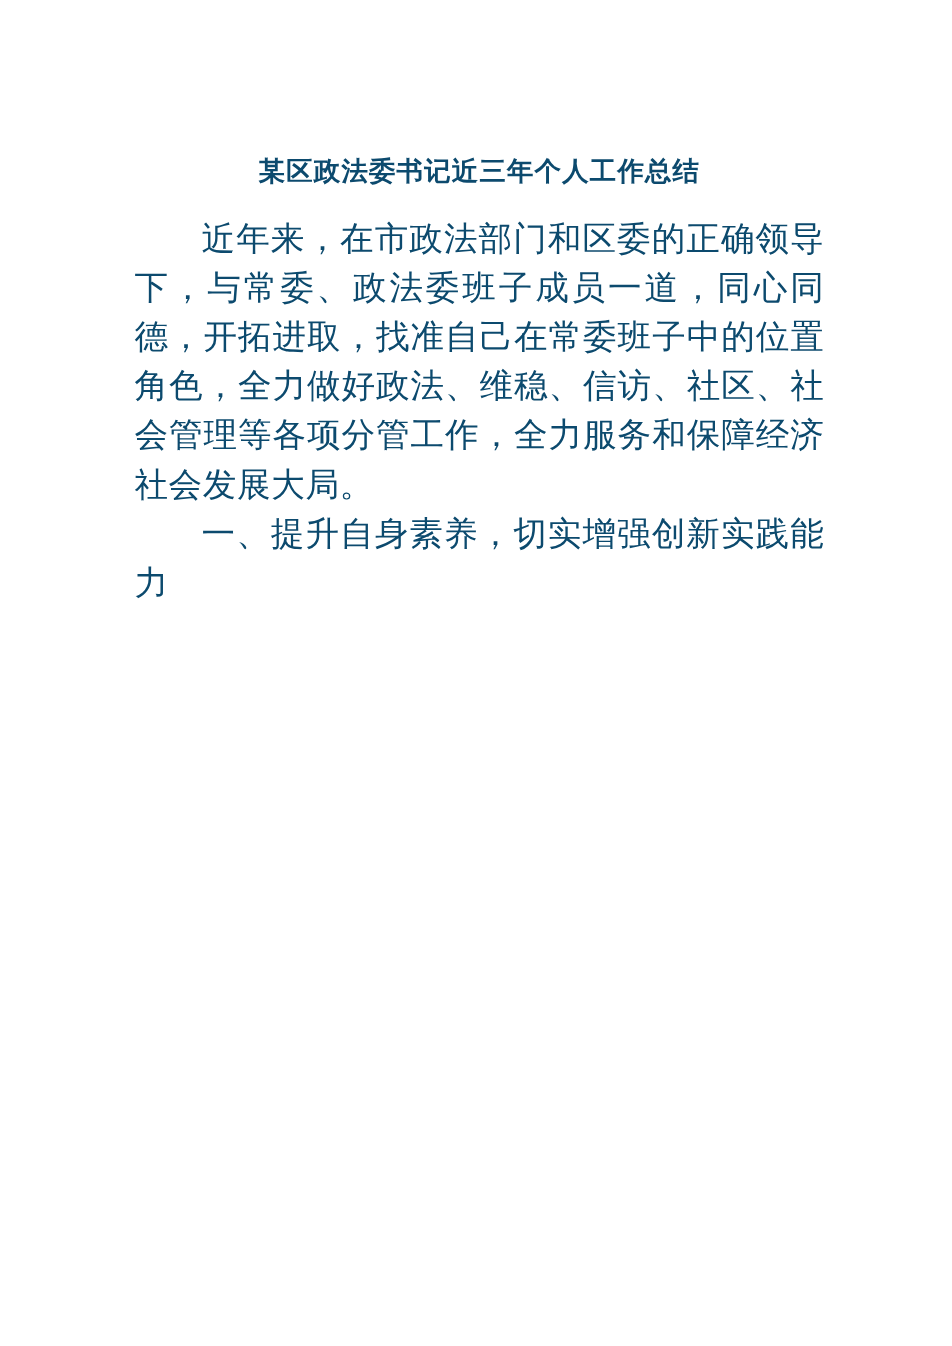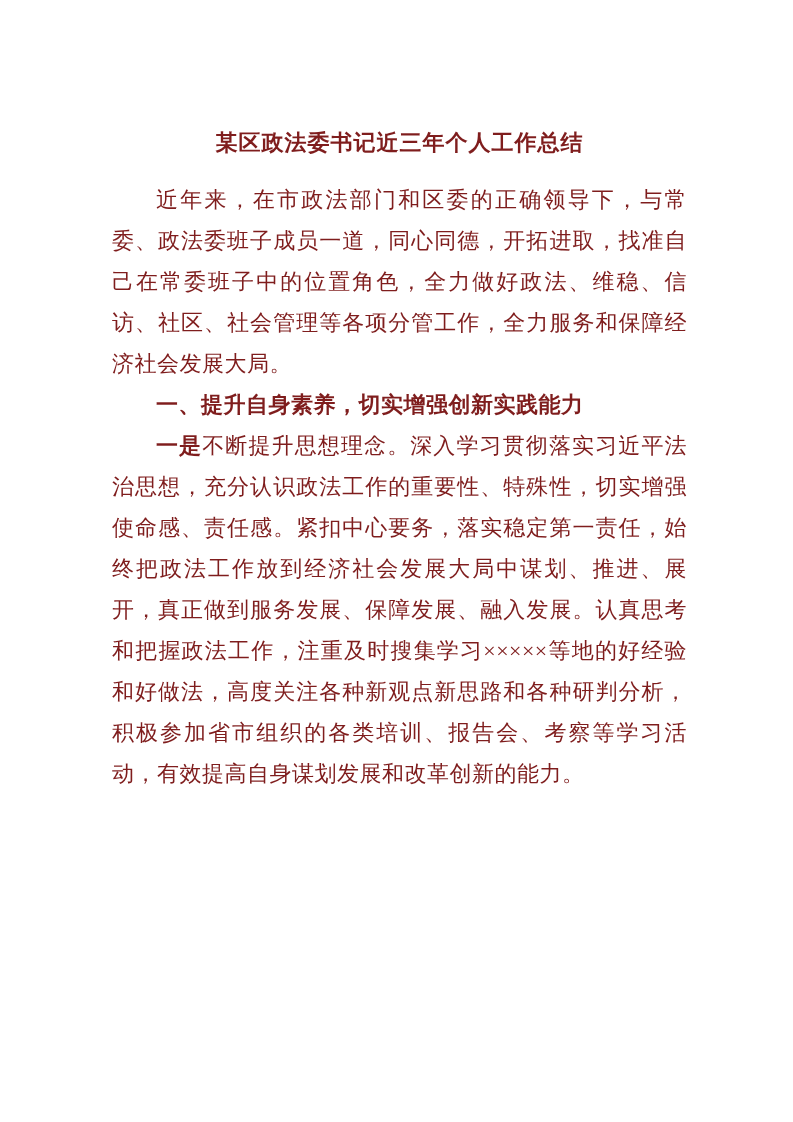--- a/index.html
+++ b/index.html
@@ -10,66 +10,65 @@
     background: #ffffff;
     overflow: hidden;
   }
 
   .page {
     position: relative;
     width: 793px;
     height: 1122px;
     background: #ffffff;
     font-family: "Liberation Serif", "DejaVu Serif", serif;
-    color: #7f1d1d;
+    color: #0c4a6e;
   }
 
   .content {
     position: absolute;
     left: 112px;
     top: 122px;
     width: 575px;
   }
 
   .doc-title {
     font-size: 22px;
     line-height: 41px;
     font-weight: bold;
     text-align: center;
     letter-spacing: 1px;
     margin-bottom: 16px;
   }
 
   .para {
-    font-size: 22px;
+    font-size: 28px;
     line-height: 41px;
     text-align: justify;
     text-align-last: left;
     text-indent: 2em;
     letter-spacing: 0.5px;
     word-break: break-all;
   }
 
   .para .lead {
     font-weight: bold;
   }
 
   .heading {
-    font-weight: bold; 
+    font-weight: normal; 
   }
 </style>
 </head>
 <body>
 
 <div class="page">
   <div class="content">
 
     <h1 class="doc-title">某区政法委书记近三年个人工作总结</h1>
 
     <p class="para"><span class="lead"></span><span>近年来，在市政法部门和区委的正确领导下，与常委、政法委班子成员一道，同心同德，开拓进取，找准自己在常委班子中的位置角色，全力做好政法、维稳、信访、社区、社会管理等各项分管工作，全力服务和保障经济社会发展大局。</span></p>
 
     <p class="para heading"><span>一、提升自身素养，切实增强创新实践能力</span></p>
 
-    <p class="para"><span class="lead">一是</span><span>不断提升思想理念。深入学习贯彻落实习近平法治思想，充分认识政法工作的重要性、特殊性，切实增强使命感、责任感。紧扣中心要务，落实稳定第一责任，始终把政法工作放到经济社会发展大局中谋划、推进、展开，真正做到服务发展、保障发展、融入发展。认真思考和把握政法工作，注重及时搜集学习×××××等地的好经验和好做法，高度关注各种新观点新思路和各种研判分析，积极参加省市组织的各类培训、报告会、考察等学习活动，有效提高自身谋划发展和改革创新的能力。</span></p>
 
 
   </div>
 </div>
 
 </body></html>

